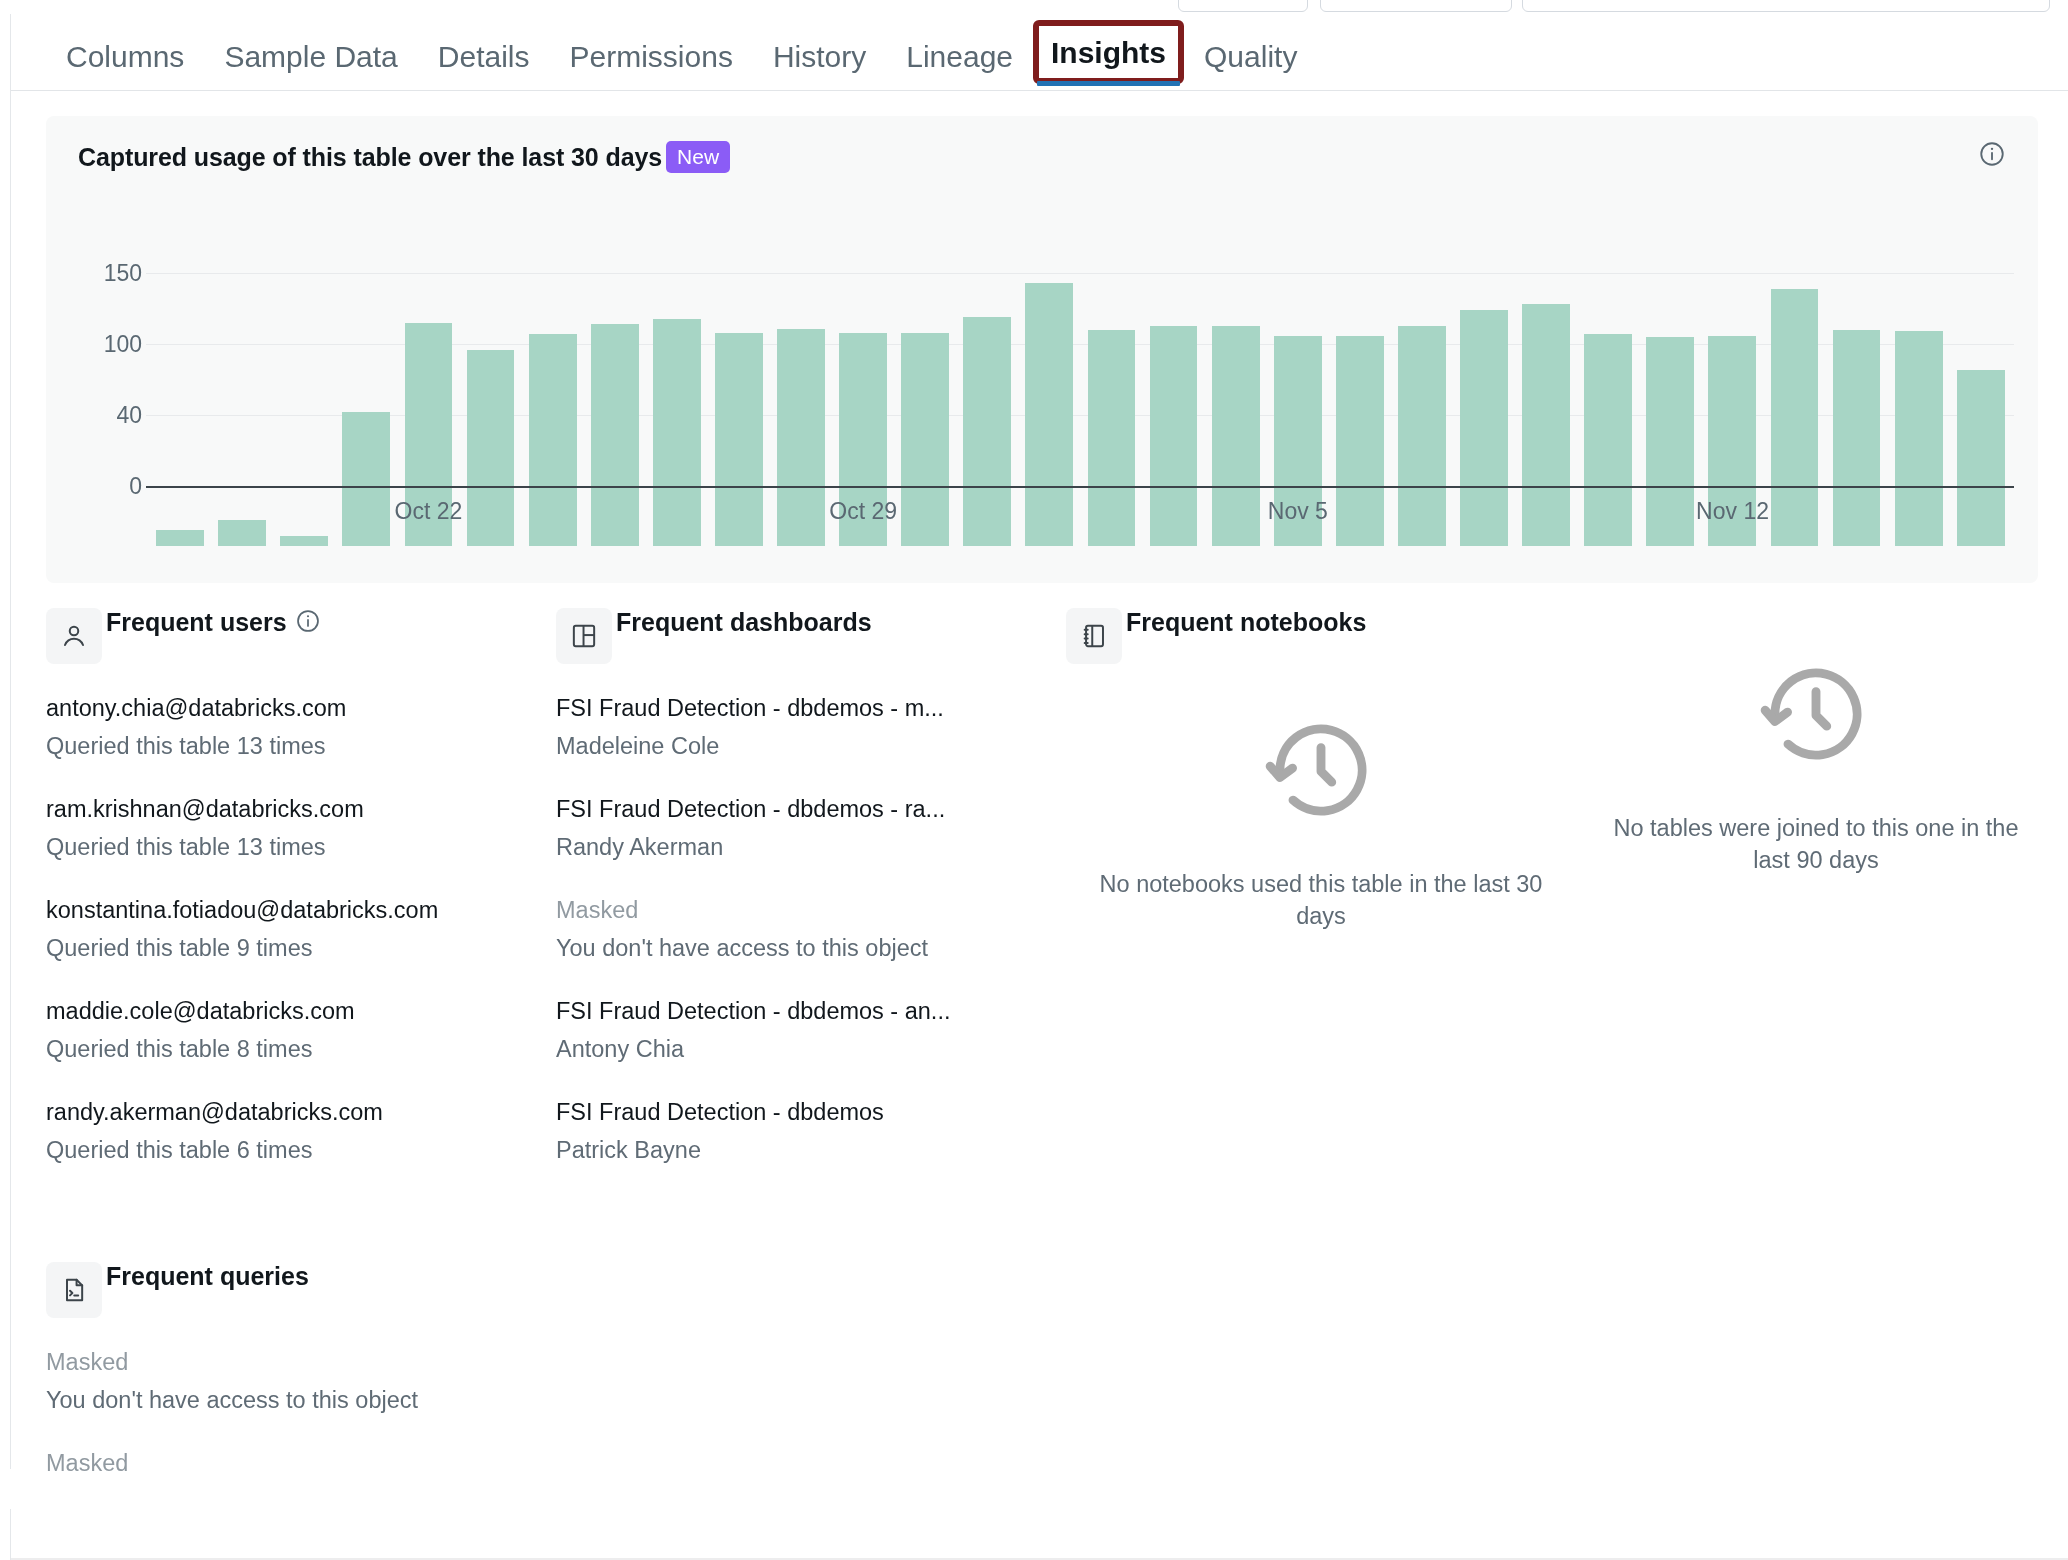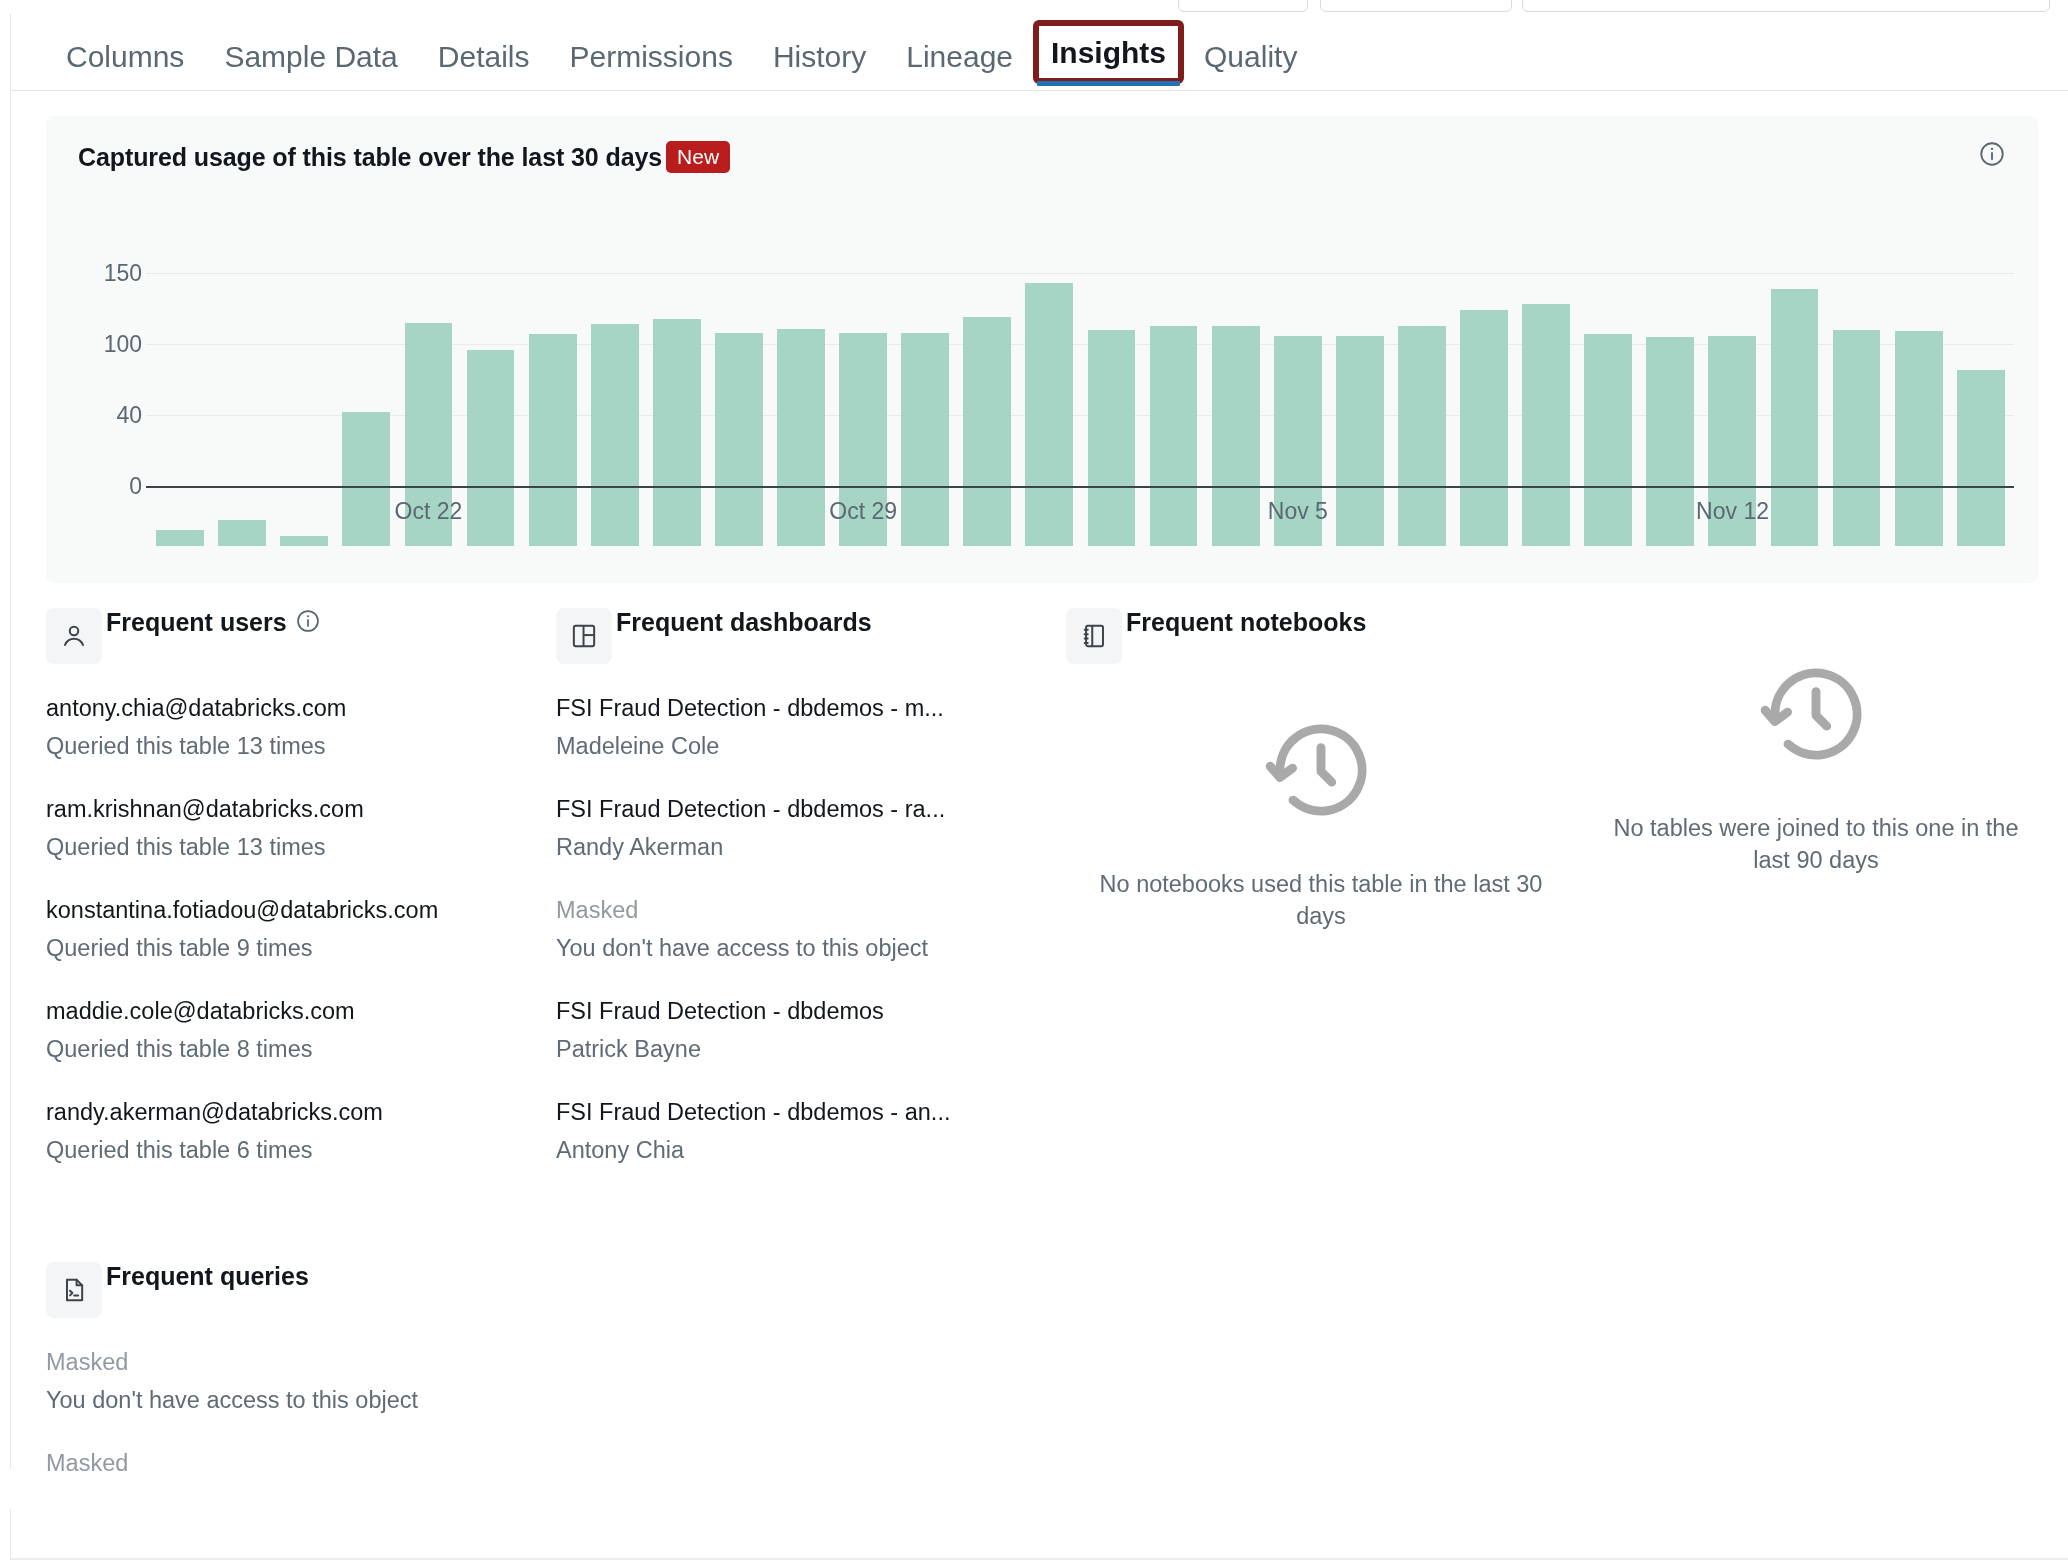--- a/index.html
+++ b/index.html
@@ -49,21 +49,21 @@
   
   .usage-card {
     position: absolute; left: 46px; top: 116px; width: 1992px; height: 467px;
     background: #f8f9f9; border-radius: 8px;
   }
   .usage-head {
     position: absolute; left: 32px; top: 25px; display: flex; align-items: center; gap: 4px;
   }
   .usage-title { font-size: 25px; font-weight: 700; color: #11171c; letter-spacing: -0.1px; }
   .badge-new {
-    background: #b91c1c; color: #fff; font-size: 21px; font-weight: 400;
+    background: #8b5cf6; color: #fff; font-size: 21px; font-weight: 400;
     padding: 4px 11px 5px 11px; border-radius: 5px; line-height: 1.1;
   }
   .info-circle-tr { position: absolute; right: 32px; top: 24px; cursor: pointer; }
 
   
   .chart { position: absolute; left: 0; top: 100px; width: 1992px; height: 330px; }
   .ylabels { position: absolute; left: 0; top: 0; width: 110px; height: 270px; }
   .ylabel { position: absolute; right: 14px; font-size: 23px; color: #5a6872; transform: translateY(-50%); white-space: nowrap; }
   .gridlines { position: absolute; left: 100px; top: 0; right: 24px; height: 270px; }
   .gridline { position: absolute; left: 0; right: 0; height: 1px; background: #e8eaec; }
@@ -319,26 +319,26 @@
         </div>
         <div class="entry">
           <div class="entry-main">FSI Fraud Detection - dbdemos - ra...</div>
           <div class="entry-sub">Randy Akerman</div>
         </div>
         <div class="entry">
           <div class="entry-main masked">Masked</div>
           <div class="entry-sub">You don't have access to this object</div>
         </div>
         <div class="entry">
+          <div class="entry-main">FSI Fraud Detection - dbdemos - an...</div>
+          <div class="entry-sub">Antony Chia</div>
+        </div>
+        <div class="entry">
           <div class="entry-main">FSI Fraud Detection - dbdemos</div>
           <div class="entry-sub">Patrick Bayne</div>
-        </div>
-        <div class="entry">
-          <div class="entry-main">FSI Fraud Detection - dbdemos - an...</div>
-          <div class="entry-sub">Antony Chia</div>
         </div>
       </div>
   </div>
 
   <div class="panel p-note">
     <div class="panel-head">
       <span class="ico-box">
         <svg width="28" height="28" viewBox="0 0 24 24" fill="none" stroke="#3c444a" stroke-width="1.7">
           <rect x="5.2" y="3.3" width="14.5" height="17.4" rx="1.6"></rect>
           <line x1="10.5" y1="3.3" x2="10.5" y2="20.7"></line>

